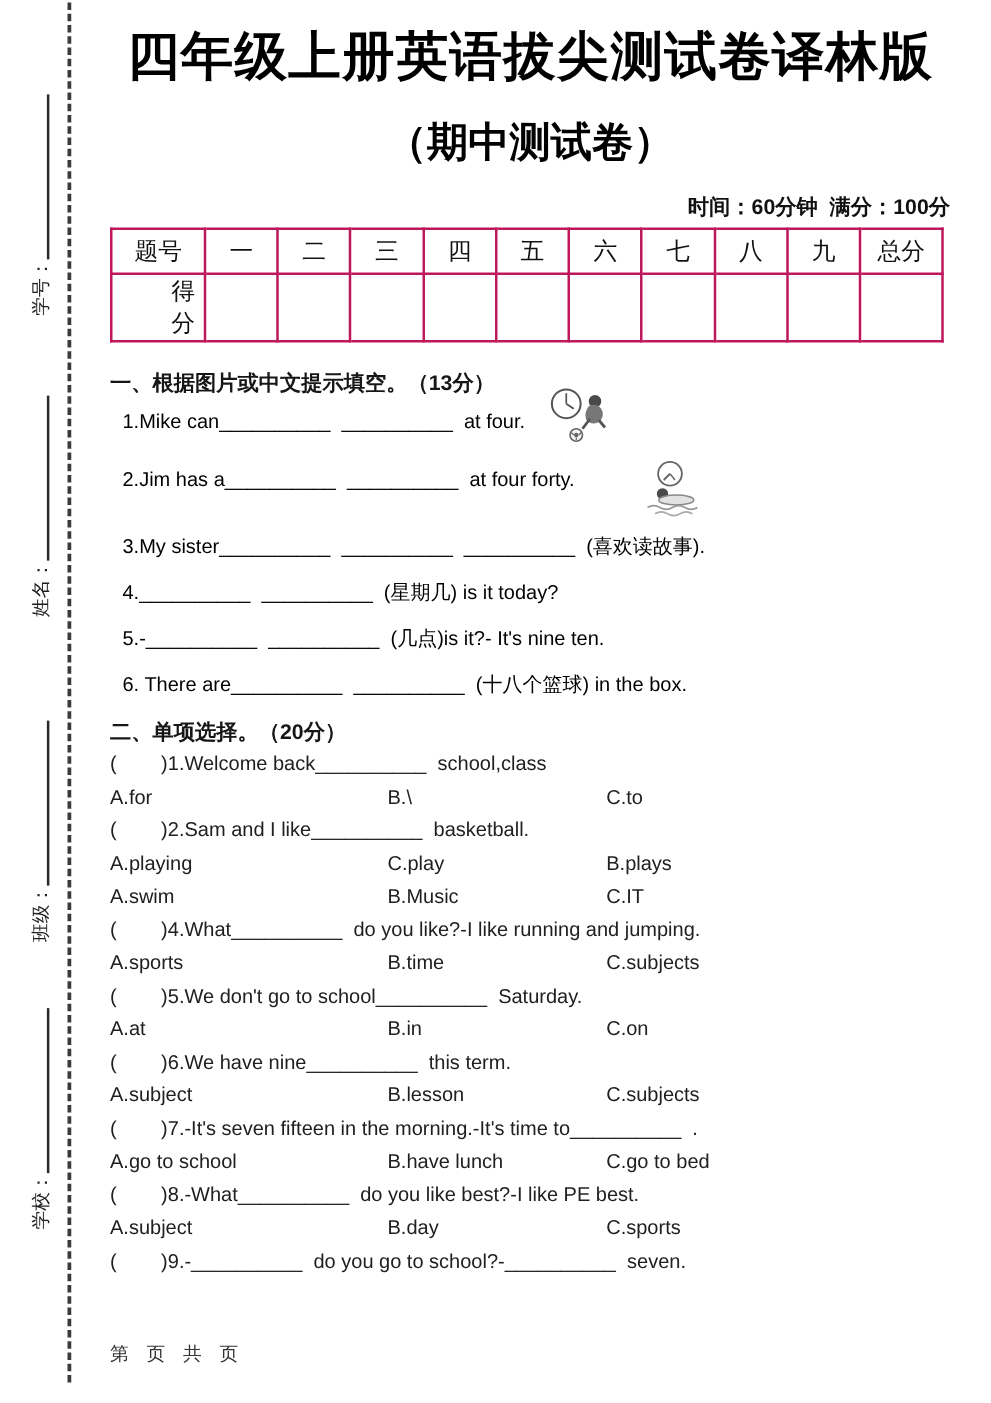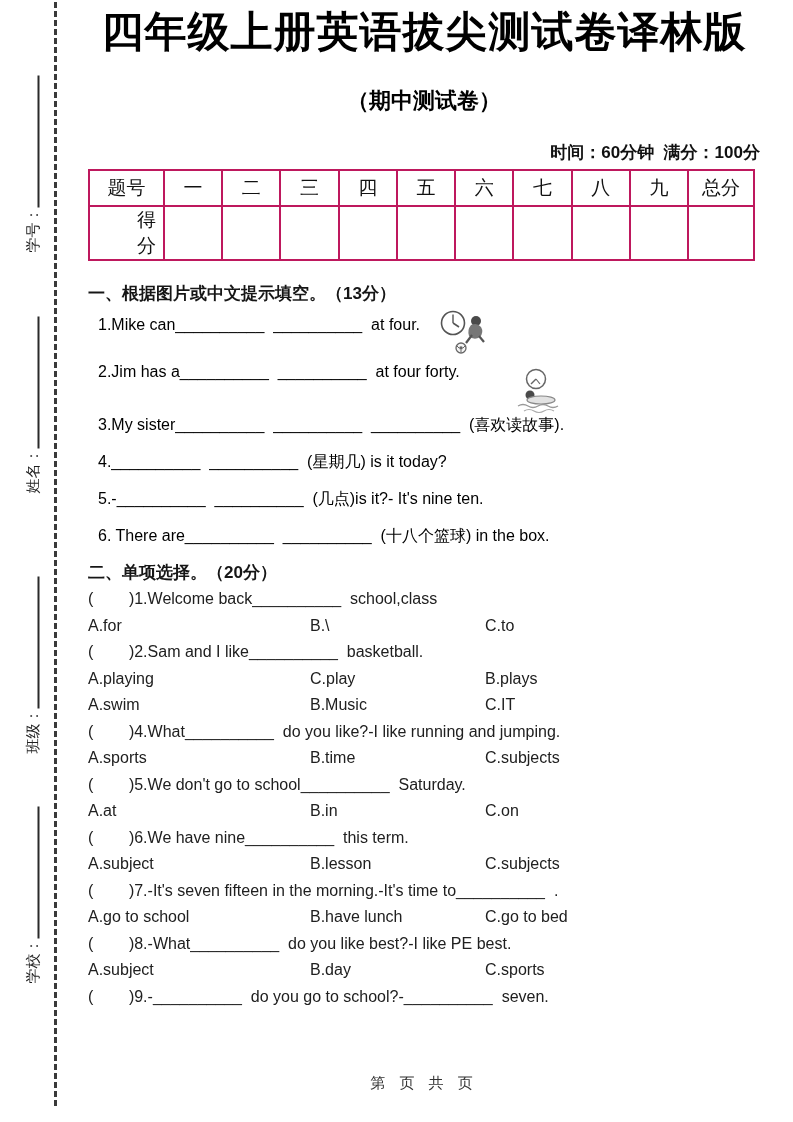--- a/index.html
+++ b/index.html
@@ -21,28 +21,28 @@
     position:absolute; left:33px;
     transform:translate(-50%,-50%) rotate(-90deg);
     white-space:nowrap; font-size:15px; color:#1e1e1e;
   }
   .sb-line {
     display:inline-block; width:132px; height:2px;
     border-bottom:2px solid #2a2a2a; vertical-align:-2px;
   }
 
   
-  .content { position:absolute; left:88px; top:7px; width:672px; }
+  .content { position:absolute; left:88px; top:20px; width:672px; }
 
   .paper-title {
     margin:0; font-size:42px; line-height:50px; font-weight:bold;
     color:#000; text-align:center; letter-spacing:1px; white-space:nowrap;
   }
   .paper-subtitle {
-    margin:24px 0 0 0; font-size:22px; line-height:40px; font-weight:bold;
+    margin:24px 0 0 0; font-size:33px; line-height:40px; font-weight:bold;
     color:#000; text-align:center;
   }
   .exam-info {
     margin-top:20px; text-align:right; font-size:17px; font-weight:600;
     color:#111; white-space:pre-wrap;
   }
 
   table.score-table {
     margin-top:5px; border-collapse:collapse; table-layout:fixed;
     width:667px; color:#111;
@@ -80,21 +80,21 @@
     font-size:16px; line-height:26.5px; color:#202020;
   }
   .mc-opts span { white-space:pre-wrap; }
 
   .illustration { position:absolute; }
   #illu-football { left:438px; top:308px; }
   #illu-swim     { left:506px; top:368px; }
 
   .page-footer {
     position:absolute; left:88px; top:1074px; width:672px;
-    text-align:center; font-size:15px; letter-spacing:5px; color:#333;
+    font-size:15px; letter-spacing:5px; color:#333;
     white-space:pre-wrap;
   }
 </style>
 </head>
 <body>
 
 <div class="seal-dashed-line"></div>
 
 <div class="sidebar-item" style="top:164px;">
   <span>学号：</span><span class="sb-line"></span>

